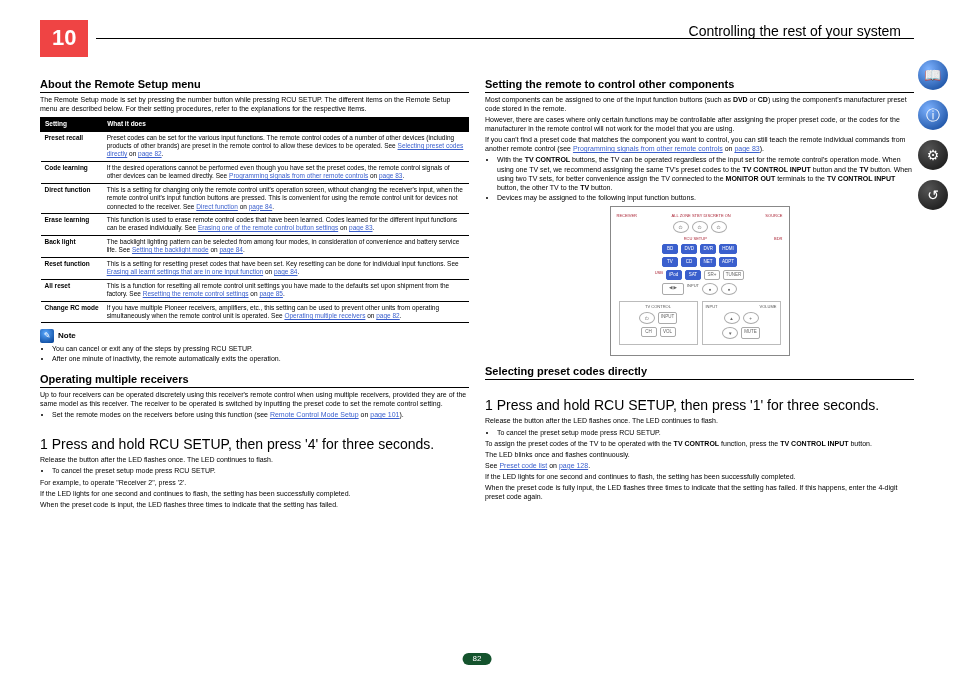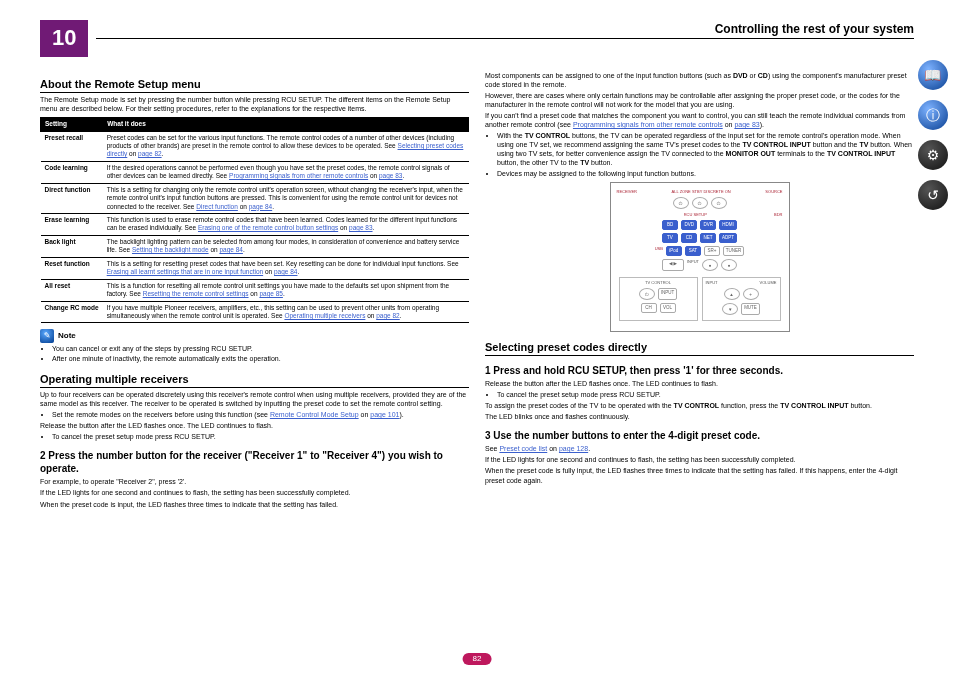--- a/index.html
+++ b/index.html
@@ -18,39 +18,39 @@
     padding: 20px 40px 20px 40px;
     position: relative;
     height: 100%;
   }
   .topbar {
     display: flex;
     align-items: center;
     margin-bottom: 6px;
   }
   .chapter-num {
-    background: #701a75;
+    background: #ef4444;
     color: #fff;
     font-size: 22px;
     font-weight: bold;
     padding: 4px 12px;
     margin-right: 8px;
   }
   .topline {
     flex: 1;
     border-bottom: 1.5px solid #000;
     position: relative;
     height: 1px;
   }
   .header-title {
     position: absolute;
-    right: 0;
+    right: 13px;
     top: -16px;
-    font-weight: bold;
-    font-size: 12px;
+    font-weight: normal;
+    font-size: 14px;
   }
   .columns {
     display: flex;
     gap: 16px;
     margin-top: 12px;
   }
   .col {
     flex: 1;
     min-width: 0;
   }
@@ -91,21 +91,21 @@
   .note-icon {
     width: 14px; height: 14px;
     background: radial-gradient(circle at 40% 30%, #5aa9ff, #003b8e);
     border-radius: 2px;
     display: flex; align-items: center; justify-content: center;
     color: #fff; font-size: 8px;
   }
   .note-title { font-weight: bold; font-size: 8px; text-align: right; }
   ul { padding-left: 12px; font-size: 7px; }
   li { margin: 1px 0; }
-  .step { font-weight: bold; font-size: 10px; margin-top: 8px; }
+  .step { font-weight: normal; font-size: 14px; margin-top: 16px; }
   .body { font-size: 7px; }
   .side-icons {
     position: absolute;
     right: 6px;
     top: 60px;
     display: flex;
     flex-direction: column;
     gap: 10px;
   }
   .side-icon {
@@ -134,21 +134,21 @@
   }
   .rbtn.round { border-radius:50%; width:12px; height:12px; padding:0; line-height:12px;}
   .rbtn.sel { background:#3a5fcd; color:#fff; border-color:#3a5fcd;}
   .remote-labels { display:flex; justify-content:space-between; font-size:4px; color:#a23; margin-bottom:2px;}
   .remote-box { border:0.6px solid #bbb; padding:2px 3px; margin:3px 2px;}
   .pagenum {
     position: absolute;
     bottom: 10px;
     left: 50%;
     transform: translateX(-50%);
-    background: #be185d;
+    background: #14532d;
     color: #fff;
     font-size: 8px;
     padding: 1px 10px;
     border-radius: 8px;
   }
   b { font-weight: bold; }
 </style>
 </head>
 <body>
 
@@ -218,31 +218,32 @@
         <li><span>After one minute of inactivity, the remote automatically exits the operation.</span></li>
       </ul>
 
       <h2>Operating multiple receivers</h2>
       <p>Up to four receivers can be operated discretely using this receiver's remote control when using multiple receivers, provided they are of the same model as this receiver. The receiver to be operated is switched by inputting the preset code to set the remote control setting.</p>
       <ul>
         <li>
           <span>Set the remote modes on the receivers before using this function (see </span><span class="link">Remote Control Mode Setup</span><span> on </span><span class="link">page 101</span><span>).</span>
         </li>
       </ul>
+      <p class="step">1   Press and hold RCU SETUP, then press '4' for three seconds.</p>
       <p class="body">Release the button after the LED flashes once. The LED continues to flash.</p>
       <ul>
         <li><span>To cancel the preset setup mode press RCU SETUP.</span></li>
       </ul>
-      <p class="step">2   Press the number button for the receiver ("Receiver 1" to "Receiver 4") you wish to operate.</p>
       <p class="body">For example, to operate "Receiver 2", press '2'.</p>
       <p class="body">If the LED lights for one second and continues to flash, the setting has been successfully completed.</p>
       <p class="body">When the preset code is input, the LED flashes three times to indicate that the setting has failed.</p>
     </div>
 
     <div class="col">
+      <h2>Setting the remote to control other components</h2>
       <p>
         <span>Most components can be assigned to one of the input function buttons (such as </span><b>DVD</b><span> or </span><b>CD</b><span>) using the component's manufacturer preset code stored in the remote.</span>
       </p>
       <p>However, there are cases where only certain functions may be controllable after assigning the proper preset code, or the codes for the manufacturer in the remote control will not work for the model that you are using.</p>
       <p>
         <span>If you can't find a preset code that matches the component you want to control, you can still teach the remote individual commands from another remote control (see </span><span class="link">Programming signals from other remote controls</span><span> on </span><span class="link">page 83</span><span>).</span>
       </p>
       <ul>
         <li>
           <span>With the </span><b>TV CONTROL</b><span> buttons, the TV can be operated regardless of the input set for the remote control's operation mode. When using one TV set, we recommend assigning the same TV's preset codes to the </span><b>TV CONTROL INPUT</b><span> button and the </span><b>TV</b><span> button. When using two TV sets, for better convenience assign the TV connected to the </span><b>MONITOR OUT</b><span> terminals to the </span><b>TV CONTROL INPUT</b><span> button, the other TV to the </span><b>TV</b><span> button.</span>
@@ -323,21 +324,20 @@
       <h2>Selecting preset codes directly</h2>
       <p class="step">1   Press and hold RCU SETUP, then press '1' for three seconds.</p>
       <p class="body">Release the button after the LED flashes once. The LED continues to flash.</p>
       <ul>
           <li>To cancel the preset setup mode press RCU SETUP.</li>
         </ul>
       <p class="body">
         <span>To assign the preset codes of the TV to be operated with the </span><b>TV CONTROL</b><span> function, press the </span><b>TV CONTROL INPUT</b><span> button.</span>
       </p>
       <p class="body">The LED blinks once and flashes continuously.</p>
-      <p class="step">3   Use the number buttons to enter the 4-digit preset code.</p>
       <p class="body">
         <span>See </span><span class="link">Preset code list</span><span> on </span><span class="link">page 128</span><span>.</span>
       </p>
       <p class="body">If the LED lights for one second and continues to flash, the setting has been successfully completed.</p>
       <p class="body">When the preset code is fully input, the LED flashes three times to indicate that the setting has failed. If this happens, enter the 4-digit preset code again.</p>
     </div>
   </div>
 
   <div class="side-icons">
     <div class="side-icon">📖</div>

